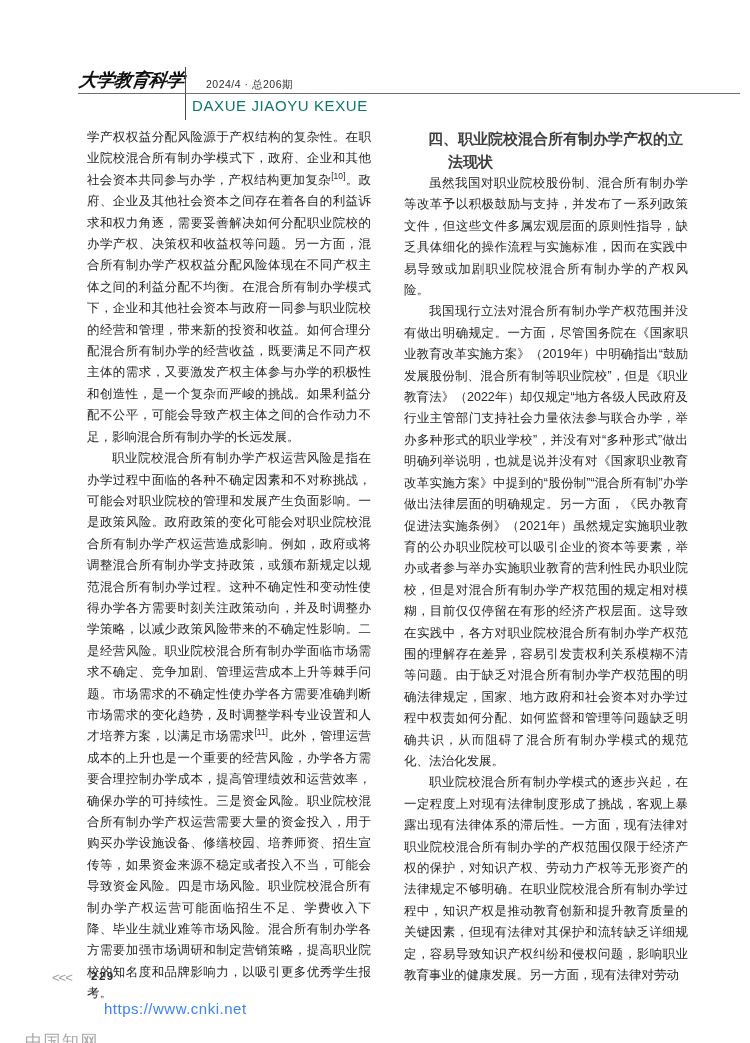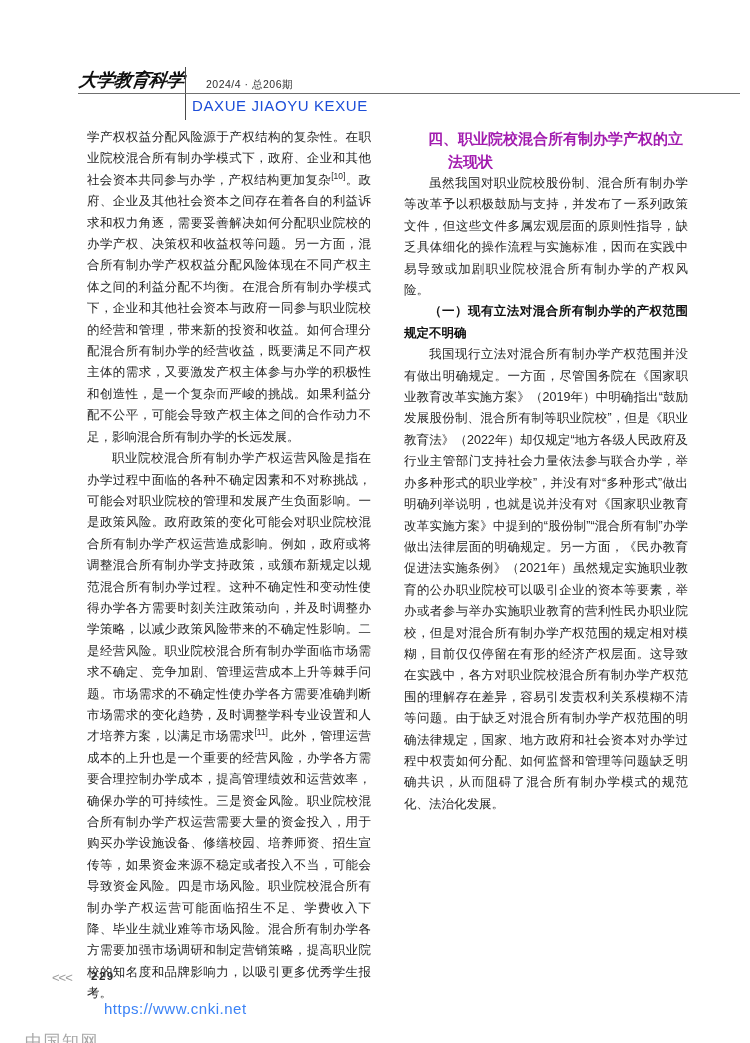--- a/index.html
+++ b/index.html
@@ -15,35 +15,35 @@
   
   .logo{
     position:absolute;left:79px;top:68px;
     font-size:18px;font-weight:bold;font-style:italic;
     letter-spacing:-0.5px;color:#0f0f0f;transform:skewX(-8deg);
     white-space:nowrap;
   }
   .vdiv{position:absolute;left:185px;top:67px;width:1px;height:53px;background:#4a4a4a;}
   .issue{position:absolute;left:206px;top:78px;font-size:10.5px;color:#2e2e2e;letter-spacing:0.5px;}
   .hrule{position:absolute;left:78px;top:93px;width:662px;height:1px;background:#6f6f6f;}
-  .pinyin{position:absolute;left:192px;top:97px;font-size:15px;color:#1d4ed8;letter-spacing:0.6px;}
+  .pinyin{position:absolute;left:192px;top:97px;font-size:15px;color:#0f766e;letter-spacing:0.6px;}
   
   .columns{
     position:absolute;left:87px;top:127px;width:601px;
     display:flex;gap:33px;
   }
   .col{width:284px;font-size:12.5px;line-height:21.4px;text-align:justify;color:#262626;}
   .col p{margin:0;}
   .para{text-indent:2em;}
   .para.noindent{text-indent:0;}
   .subhead{font-weight:bold;text-indent:2em;color:#111;}
   .heading{
     font-size:15px;font-weight:bold;line-height:23px;
     padding-left:44px;text-indent:-20px;
-    margin:4px 0 10px;color:#a21caf;text-align:left;
+    margin:4px 0 10px;color:#404040;text-align:left;
   }
   sup{font-size:8.5px;line-height:0;}
   
   .chev{position:absolute;left:52px;top:970px;font-size:13px;color:#9d9d9d;letter-spacing:-1px;}
   .pageno{position:absolute;left:91px;top:970px;font-size:11.5px;font-weight:bold;color:#2c2c2c;letter-spacing:1.5px;}
   .wm-cn{position:absolute;left:25px;top:998px;font-size:17px;color:#a7a7a7;letter-spacing:1.5px;margin-top:32px;}
   .wm-url{position:absolute;left:104px;top:1000px;font-size:15px;color:#3b82f6;letter-spacing:0.5px;}
 </style>
 </head>
 <body>
@@ -59,22 +59,22 @@
   </div>
 
   <div class="columns">
     <div class="col">
         <p class="para noindent"><span>学产权权益分配风险源于产权结构的复杂性。在职业院校混合所有制办学模式下，政府、企业和其他社会资本共同参与办学，产权结构更加复杂</span><sup>[10]</sup><span>。政府、企业及其他社会资本之间存在着各自的利益诉求和权力角逐，需要妥善解决如何分配职业院校的办学产权、决策权和收益权等问题。另一方面，混合所有制办学产权权益分配风险体现在不同产权主体之间的利益分配不均衡。在混合所有制办学模式下，企业和其他社会资本与政府一同参与职业院校的经营和管理，带来新的投资和收益。如何合理分配混合所有制办学的经营收益，既要满足不同产权主体的需求，又要激发产权主体参与办学的积极性和创造性，是一个复杂而严峻的挑战。如果利益分配不公平，可能会导致产权主体之间的合作动力不足，影响混合所有制办学的长远发展。</span></p>
         <p class="para"><span>职业院校混合所有制办学产权运营风险是指在办学过程中面临的各种不确定因素和不对称挑战，可能会对职业院校的管理和发展产生负面影响。一是政策风险。政府政策的变化可能会对职业院校混合所有制办学产权运营造成影响。例如，政府或将调整混合所有制办学支持政策，或颁布新规定以规范混合所有制办学过程。这种不确定性和变动性使得办学各方需要时刻关注政策动向，并及时调整办学策略，以减少政策风险带来的不确定性影响。二是经营风险。职业院校混合所有制办学面临市场需求不确定、竞争加剧、管理运营成本上升等棘手问题。市场需求的不确定性使办学各方需要准确判断市场需求的变化趋势，及时调整学科专业设置和人才培养方案，以满足市场需求</span><sup>[11]</sup><span>。此外，管理运营成本的上升也是一个重要的经营风险，办学各方需要合理控制办学成本，提高管理绩效和运营效率，确保办学的可持续性。三是资金风险。职业院校混合所有制办学产权运营需要大量的资金投入，用于购买办学设施设备、修缮校园、培养师资、招生宣传等，如果资金来源不稳定或者投入不当，可能会导致资金风险。四是市场风险。职业院校混合所有制办学产权运营可能面临招生不足、学费收入下降、毕业生就业难等市场风险。混合所有制办学各方需要加强市场调研和制定营销策略，提高职业院校的知名度和品牌影响力，以吸引更多优秀学生报考。</span></p>
       </div>
     <div class="col">
         <p class="heading"><span>四、职业院校混合所有制办学产权的立法现状</span></p>
         <p class="para"><span>虽然我国对职业院校股份制、混合所有制办学等改革予以积极鼓励与支持，并发布了一系列政策文件，但这些文件多属宏观层面的原则性指导，缺乏具体细化的操作流程与实施标准，因而在实践中易导致或加剧职业院校混合所有制办学的产权风险。</span></p>
-        <p class="subhead"><span>（一）现有立法对混合所有制办学的产权范围规定不明确</span></p>
         <p class="para"><span>我国现行立法对混合所有制办学产权范围并没有做出明确规定。一方面，尽管国务院在《国家职业教育改革实施方案》（2019年）中明确指出“鼓励发展股份制、混合所有制等职业院校”，但是《职业教育法》（2022年）却仅规定“地方各级人民政府及行业主管部门支持社会力量依法参与联合办学，举办多种形式的职业学校”，并没有对“多种形式”做出明确列举说明，也就是说并没有对《国家职业教育改革实施方案》中提到的“股份制”“混合所有制”办学做出法律层面的明确规定。另一方面，《民办教育促进法实施条例》（2021年）虽然规定实施职业教育的公办职业院校可以吸引企业的资本等要素，举办或者参与举办实施职业教育的营利性民办职业院校，但是对混合所有制办学产权范围的规定相对模糊，目前仅仅停留在有形的经济产权层面。这导致在实践中，各方对职业院校混合所有制办学产权范围的理解存在差异，容易引发责权利关系模糊不清等问题。由于缺乏对混合所有制办学产权范围的明确法律规定，国家、地方政府和社会资本对办学过程中权责如何分配、如何监督和管理等问题缺乏明确共识，从而阻碍了混合所有制办学模式的规范化、法治化发展。</span></p>
+        <p class="para"><span>职业院校混合所有制办学模式的逐步兴起，在一定程度上对现有法律制度形成了挑战，客观上暴露出现有法律体系的滞后性。一方面，现有法律对职业院校混合所有制办学的产权范围仅限于经济产权的保护，对知识产权、劳动力产权等无形资产的法律规定不够明确。在职业院校混合所有制办学过程中，知识产权是推动教育创新和提升教育质量的关键因素，但现有法律对其保护和流转缺乏详细规定，容易导致知识产权纠纷和侵权问题，影响职业教育事业的健康发展。另一方面，现有法律对劳动</span></p>
       </div>
   </div>
 
   <div>
     <span class="chev">&lt;&lt;&lt;</span>
     <span class="pageno">229</span>
     <span class="wm-cn">中国知网</span>
     <span class="wm-url">https://www.cnki.net</span>
   </div>
 

